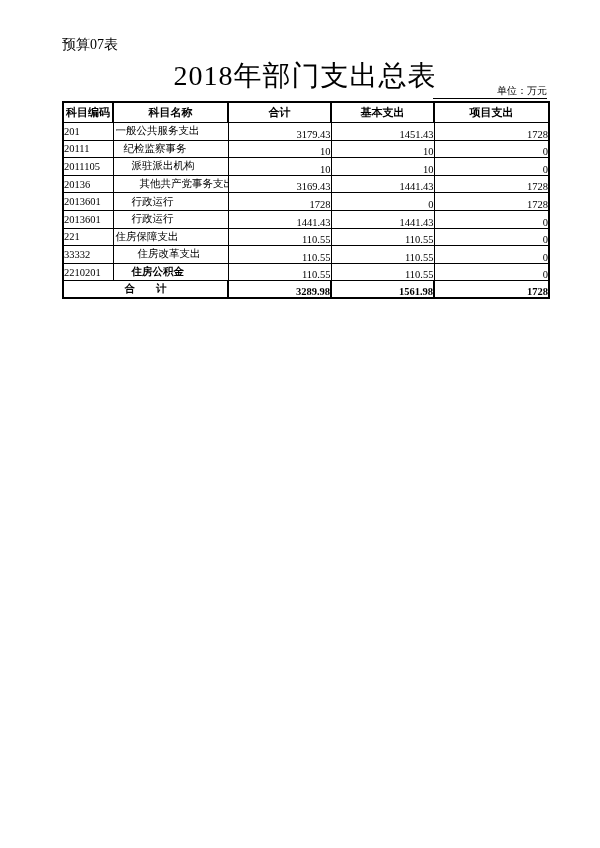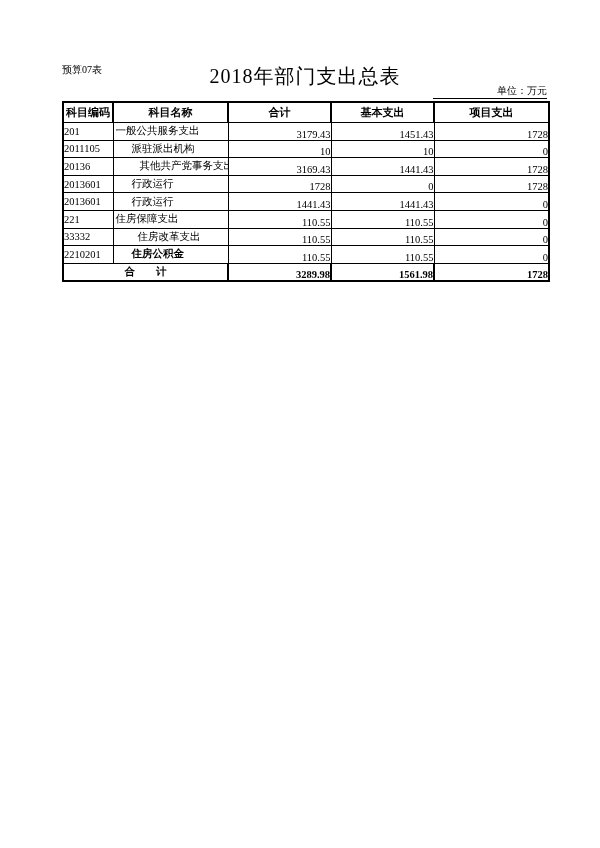--- a/index.html
+++ b/index.html
@@ -12,32 +12,32 @@
     width: 600px;
     height: 848px;
     background: #ffffff;
     color: #000000;
     font-family: "Liberation Serif", "DejaVu Serif", serif;
     overflow: hidden;
   }
   .form-label {
     position: absolute;
     left: 62px;
-    top: 64px;
-    font-size: 10px;
+    top: 39px;
+    font-size: 14px;
     line-height: 12px;
   }
   .doc-title {
     position: absolute;
     left: 62px;
     top: 63px;
     width: 486px;
     margin: 0;
     text-align: center;
-    font-size: 20px;
+    font-size: 28px;
     font-weight: normal;
     letter-spacing: 1px;
     line-height: 26px;
   }
   .unit-label {
     position: absolute;
     left: 433px;
     top: 85px;
     width: 114px;
     text-align: right;
@@ -133,20 +133,27 @@
     </thead>
     <tbody>
         <tr>
     <td class="code">201</td>
     <td class="name" style="padding-left: 2px;">一般公共服务支出</td>
     <td class="num">3179.43</td>
     <td class="num">1451.43</td>
     <td class="num">1728</td>
   </tr>
         <tr>
+    <td class="code">20111</td>
+    <td class="name" style="padding-left: 10px;">纪检监察事务</td>
+    <td class="num">10</td>
+    <td class="num">10</td>
+    <td class="num">0</td>
+  </tr>
+        <tr>
     <td class="code">2011105</td>
     <td class="name" style="padding-left: 18px; margin-top: 12px;">派驻派出机构</td>
     <td class="num">10</td>
     <td class="num">10</td>
     <td class="num">0</td>
   </tr>
         <tr>
     <td class="code">20136</td>
     <td class="name" style="padding-left: 26px;">其他共产党事务支出</td>
     <td class="num">3169.43</td>

